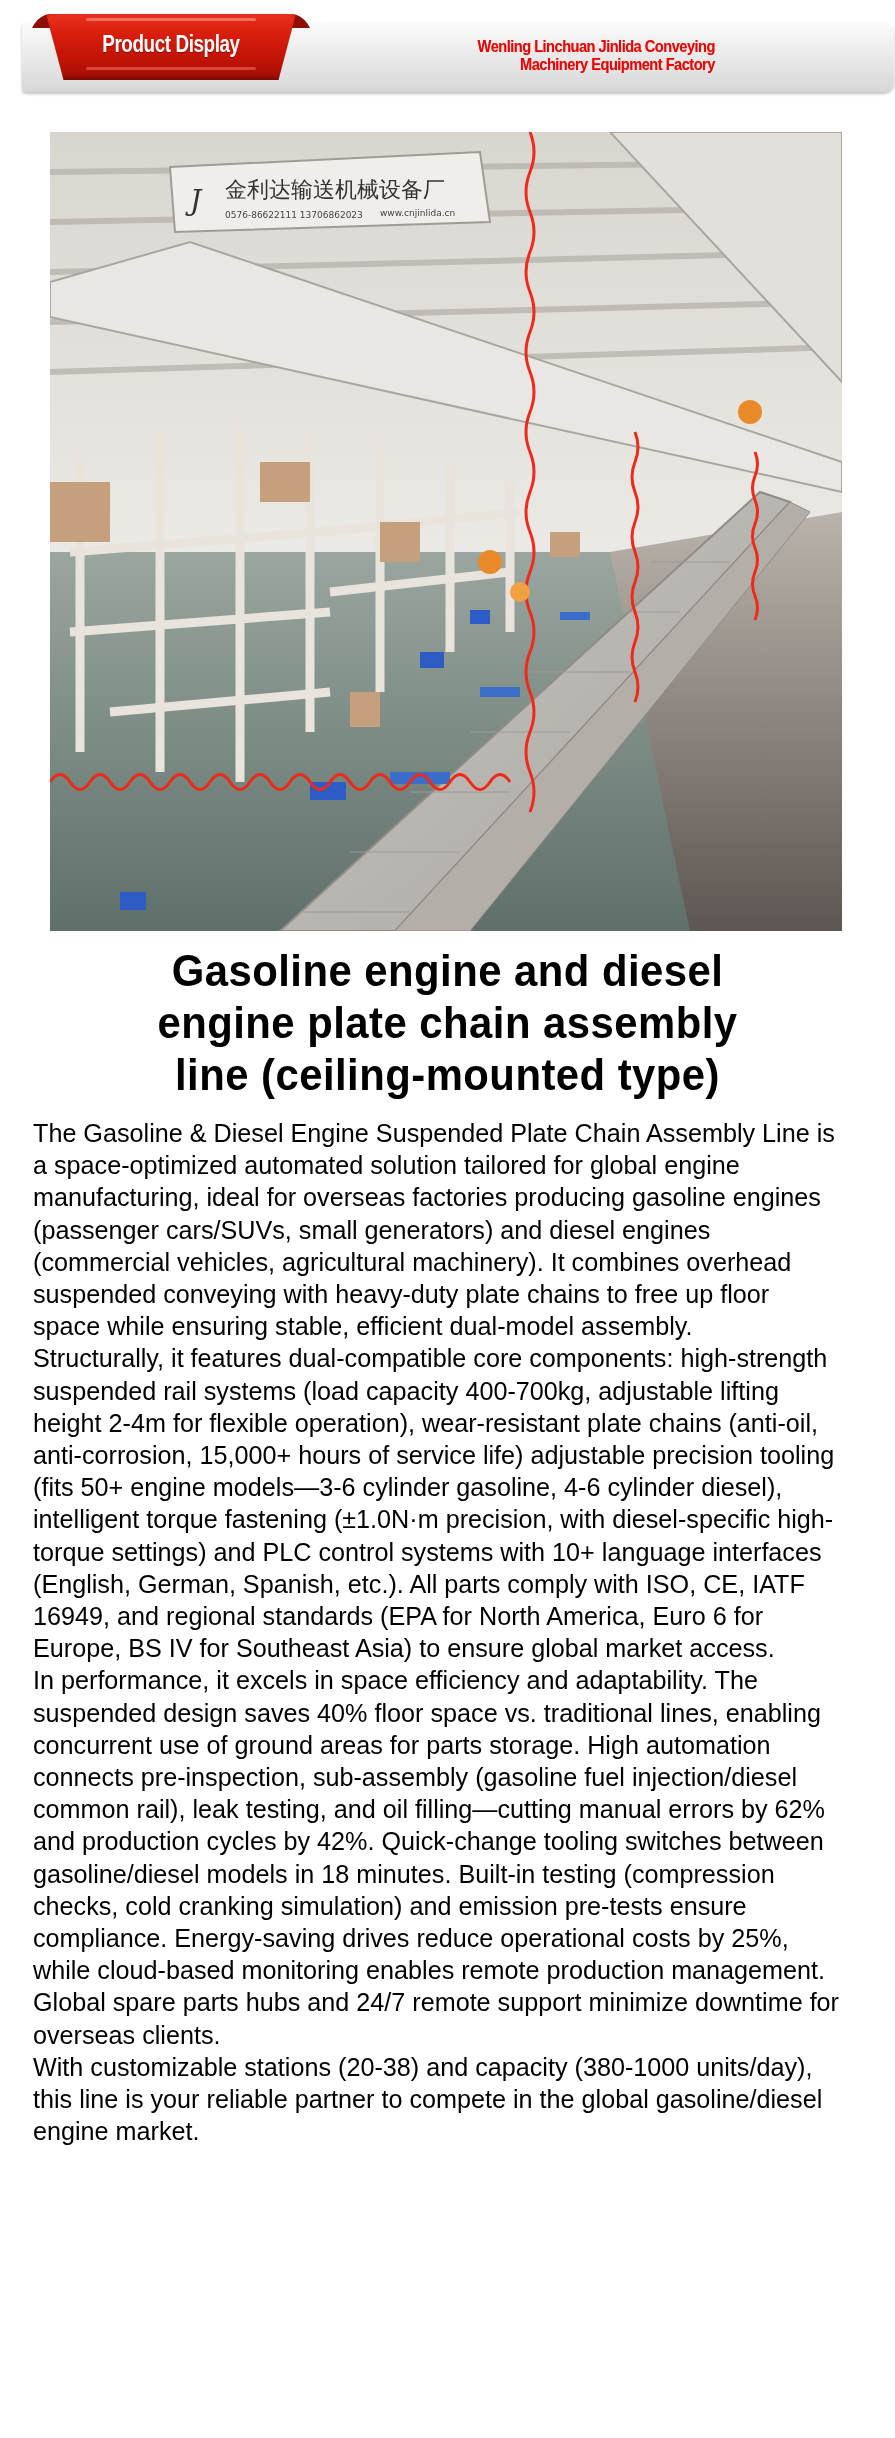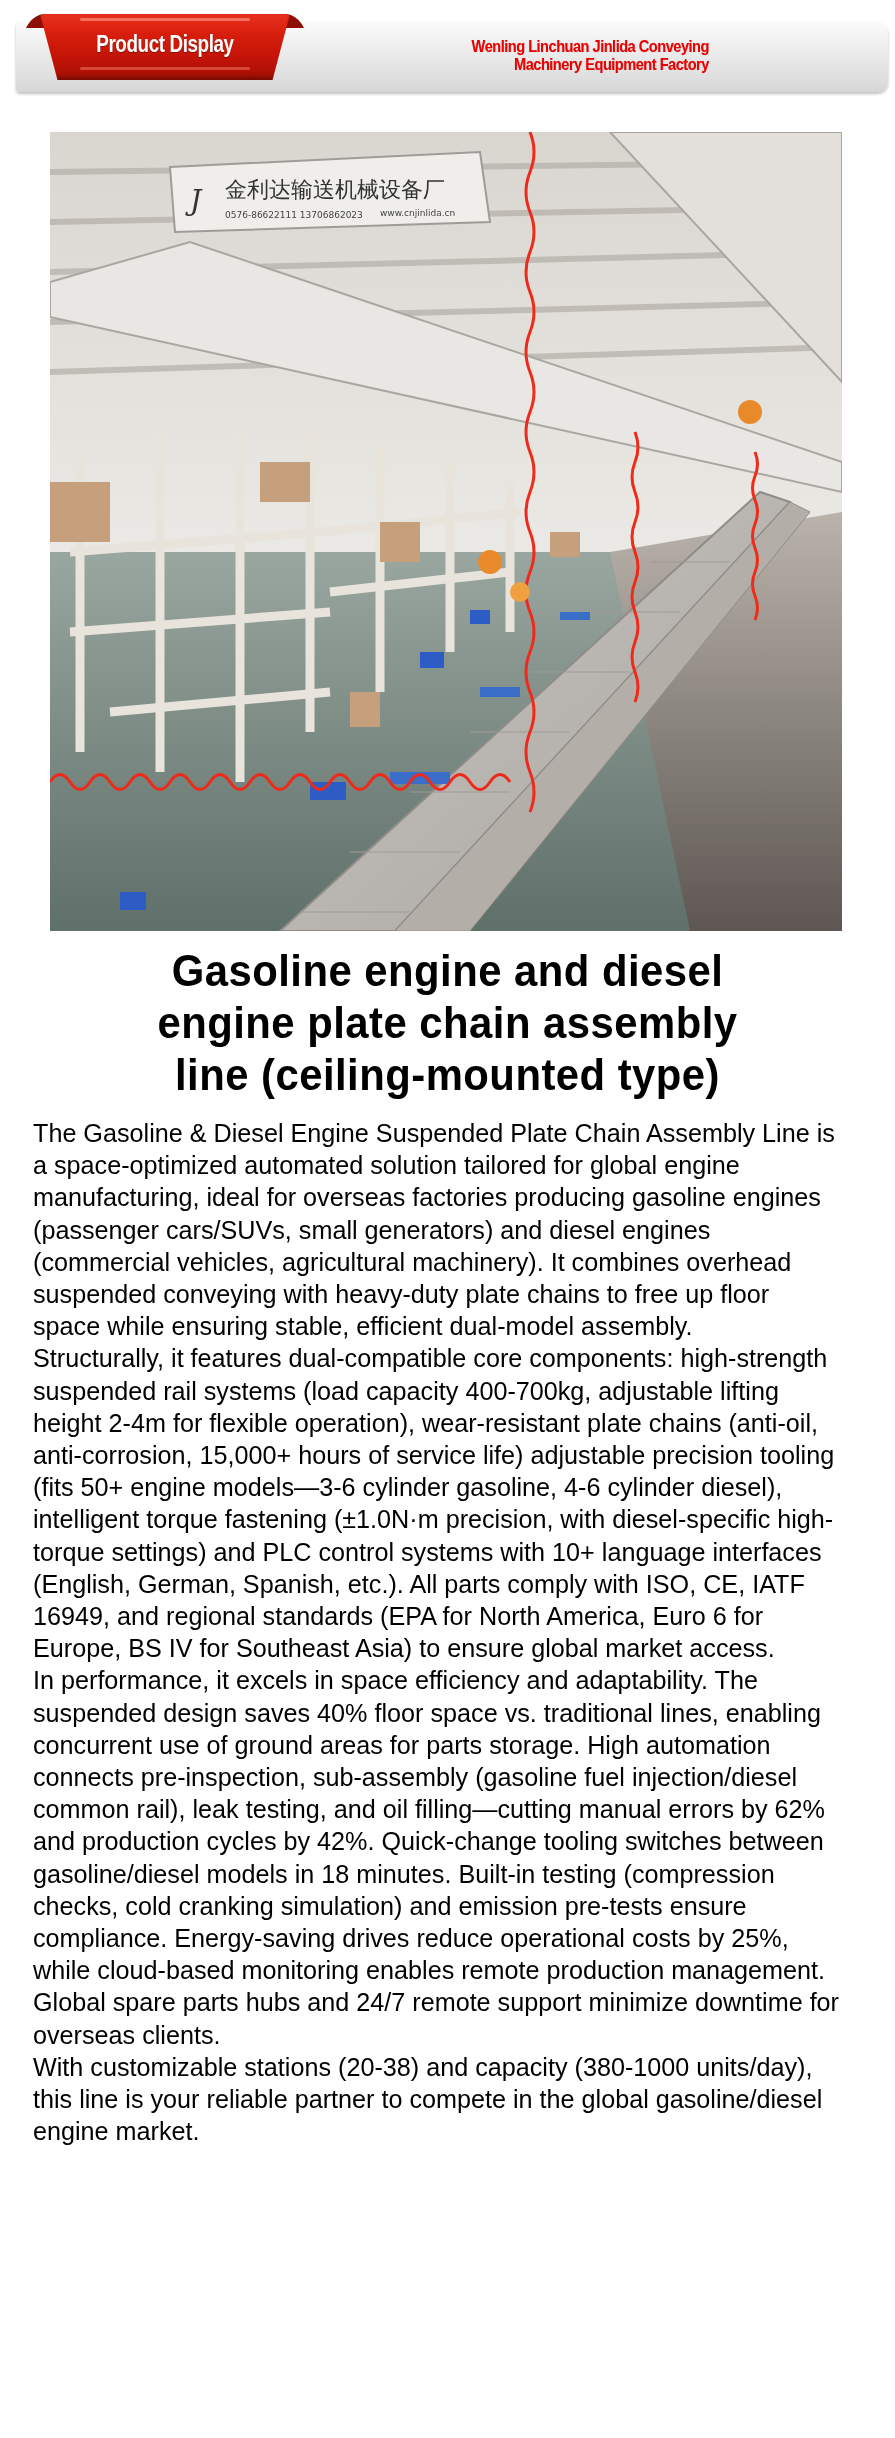--- a/index.html
+++ b/index.html
@@ -1,19 +1,19 @@
 <!DOCTYPE html>
 <html><head>
 <meta charset="utf-8">
 <style>
   html, body { margin: 0; padding: 0; background: #ffffff; }
   body { width: 895px; height: 2438px; position: relative; overflow: hidden; font-family: "Liberation Sans", sans-serif; }
 
   
-  .header { position: absolute; left: 12px; top: 0; width: 715px; height: 110px; padding-left: 12px; }
+  .header { position: absolute; left: 18px; top: 0; width: 715px; height: 110px; padding-left: 12px; }
   .header-bar {
     position: absolute; left: 4px; top: 22px; width: 872px; height: 70px;
     border-radius: 4px 10px 10px 4px;
     background: linear-gradient(#fbfbfb 0%, #eeeeee 35%, #e2e2e2 70%, #d6d6d6 100%);
     box-shadow: 0 2px 3px rgba(0,0,0,0.25);
   }
   .ribbon-back-left, .ribbon-back-right {
     position: absolute; top: 14px; width: 22px; height: 14px; background: #8e0e06;
   }
   .ribbon-back-left { left: 18px; border-radius: 10px 0 0 0; transform: skewX(-30deg); }

